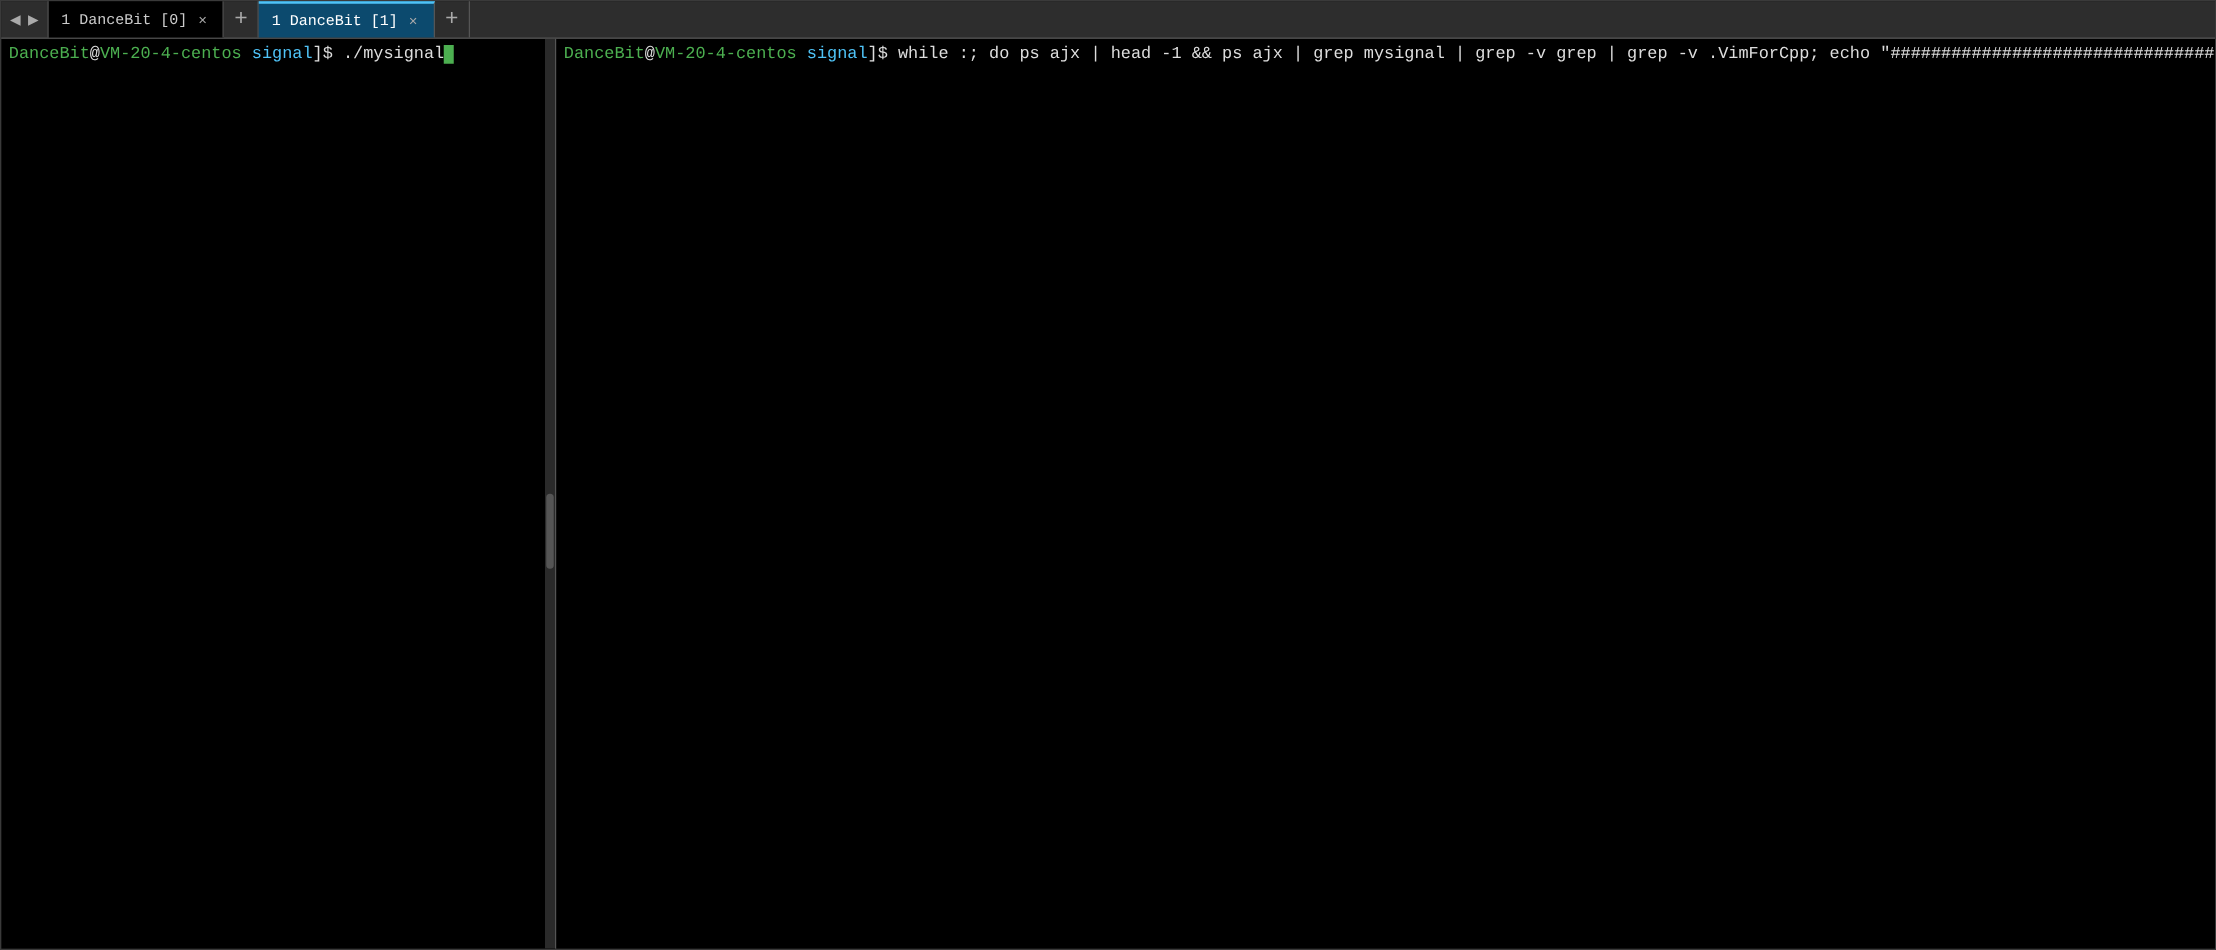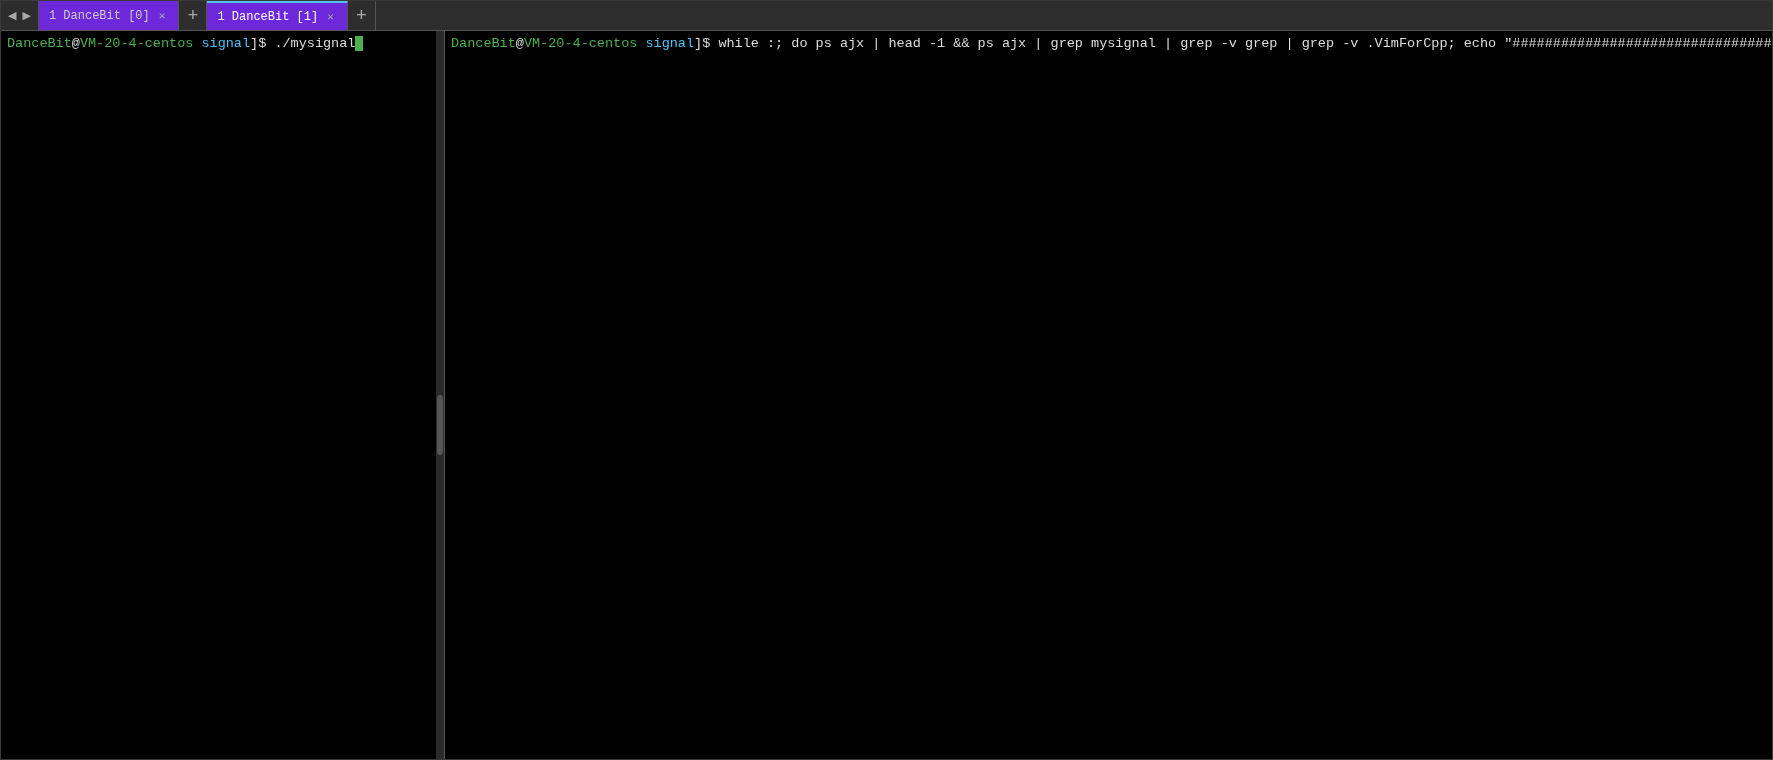--- a/index.html
+++ b/index.html
@@ -34,29 +34,29 @@
       flex-shrink: 0;
     }
 
     .tab {
       display: flex;
       align-items: center;
       padding: 0 10px;
       height: 100%;
       font-size: 13px;
       color: #ccc;
-      background: #6d28d9;
+      background: #000000;
       border-right: 1px solid #555;
       cursor: pointer;
       gap: 6px;
       min-width: 120px;
     }
 
     .tab.active {
-      background: #6d28d9;
+      background: #0c4a6e;
       color: #fff;
       border-top: 2px solid #4fc3f7;
     }
 
     .tab .tab-label {
       font-size: 12px;
     }
 
     .tab .close-btn {
       font-size: 11px;

